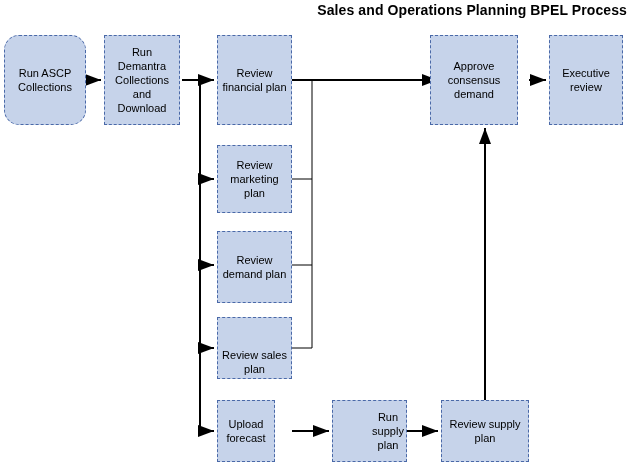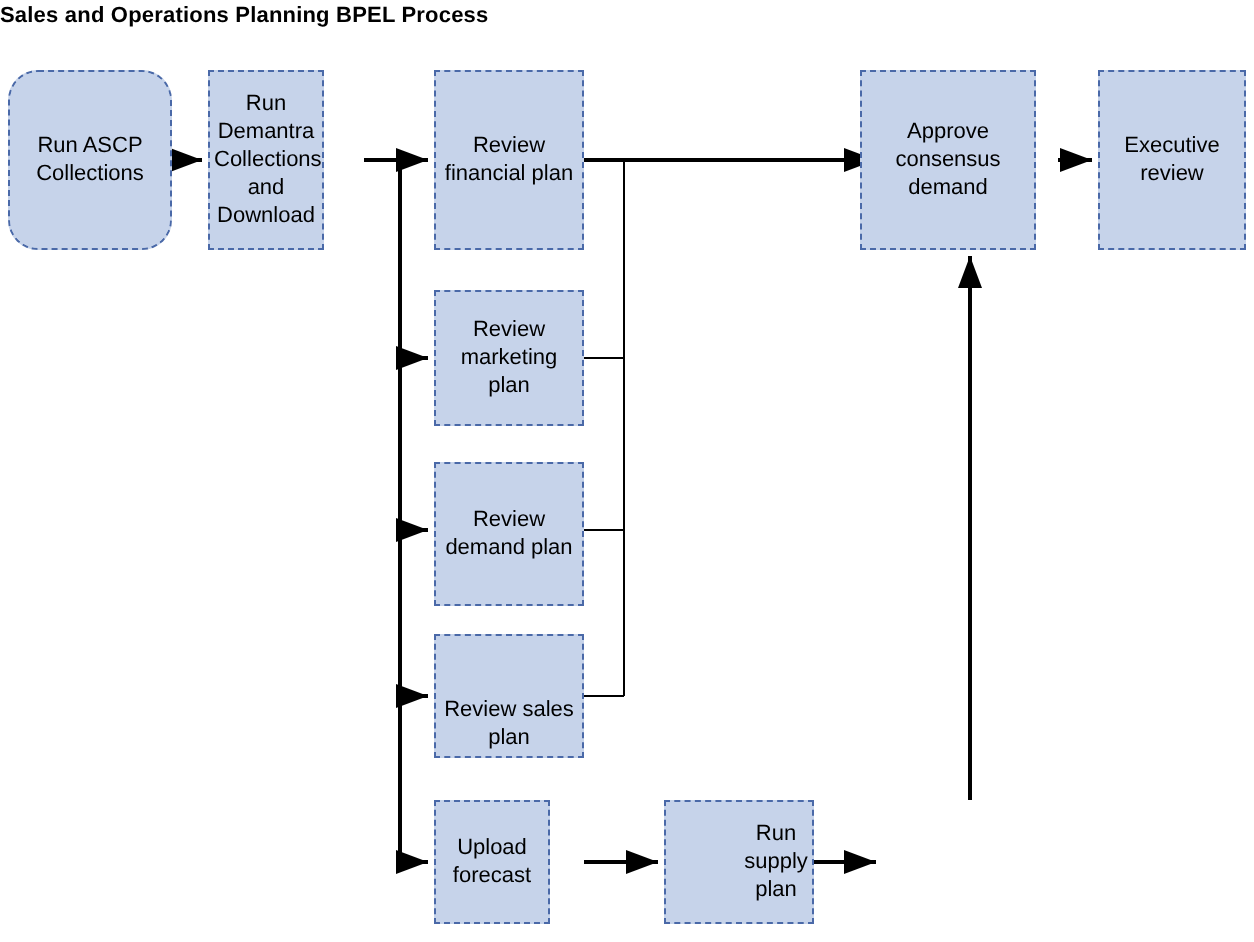--- a/index.html
+++ b/index.html
@@ -17,22 +17,22 @@
   #diagram {
     position: relative;
     width: 627px;
     height: 471px;
   }
   .title {
     position: absolute;
     top: 2px;
     left: 0;
     width: 627px;
-    text-align: left;
-    font-size: 11px;
+    text-align: right;
+    font-size: 14px;
     font-weight: bold;
     letter-spacing: 0.1px;
   }
   .node {
     position: absolute;
     box-sizing: border-box;
     background: #c6d3ea;
     border: 1px dashed #4a69a8;
     display: flex;
     align-items: center;
@@ -91,41 +91,44 @@
     <path d="M407,431 L438,431" stroke="#000" stroke-width="2" fill="none" marker-end="url(#arrow)"></path>
 
     <path d="M485,400 L485,128" stroke="#000" stroke-width="2" fill="none" marker-end="url(#arrow)"></path>
 
     <path d="M529,80 L546,80" stroke="#000" stroke-width="2" fill="none" marker-end="url(#arrow)"></path>
   </svg>
 
   <div class="node" style="left:4px;top:35px;width:82px;height:90px;border-radius:15px;">
     <span>Run ASCP Collections</span>
   </div>
-  <div class="node" style="left:104px;top:35px;width:58px;height:90px;">
+  <div class="node" style="left:104px;top:35px;width:76px;height:90px;">
     <span>Run Demantra Collections and Download</span>
   </div>
   <div class="node" style="left:217px;top:35px;width:75px;height:90px;">
     <span>Review financial plan</span>
   </div>
   <div class="node" style="left:217px;top:145px;width:75px;height:68px;">
     <span>Review marketing plan</span>
   </div>
   <div class="node" style="left:217px;top:231px;width:75px;height:72px;">
     <span>Review demand plan</span>
   </div>
   <div class="node" style="left:217px;top:317px;width:75px;height:62px;align-items:flex-end;">
     <span>Review sales plan</span>
   </div>
   <div class="node" style="left:217px;top:400px;width:58px;height:62px;">
     <span>Upload forecast</span>
   </div>
   <div class="node" style="left:332px;top:400px;width:75px;height:62px;padding-left:39px;">
     <span>Run supply plan</span>
   </div>
+  <div class="node" style="left:441px;top:400px;width:88px;height:62px;">
+    <span>Review supply plan</span>
+  </div>
   <div class="node" style="left:430px;top:35px;width:88px;height:90px;">
     <span>Approve consensus demand</span>
   </div>
   <div class="node" style="left:549px;top:35px;width:74px;height:90px;">
     <span>Executive review</span>
   </div>
 
 </div>
 
 </body></html>

